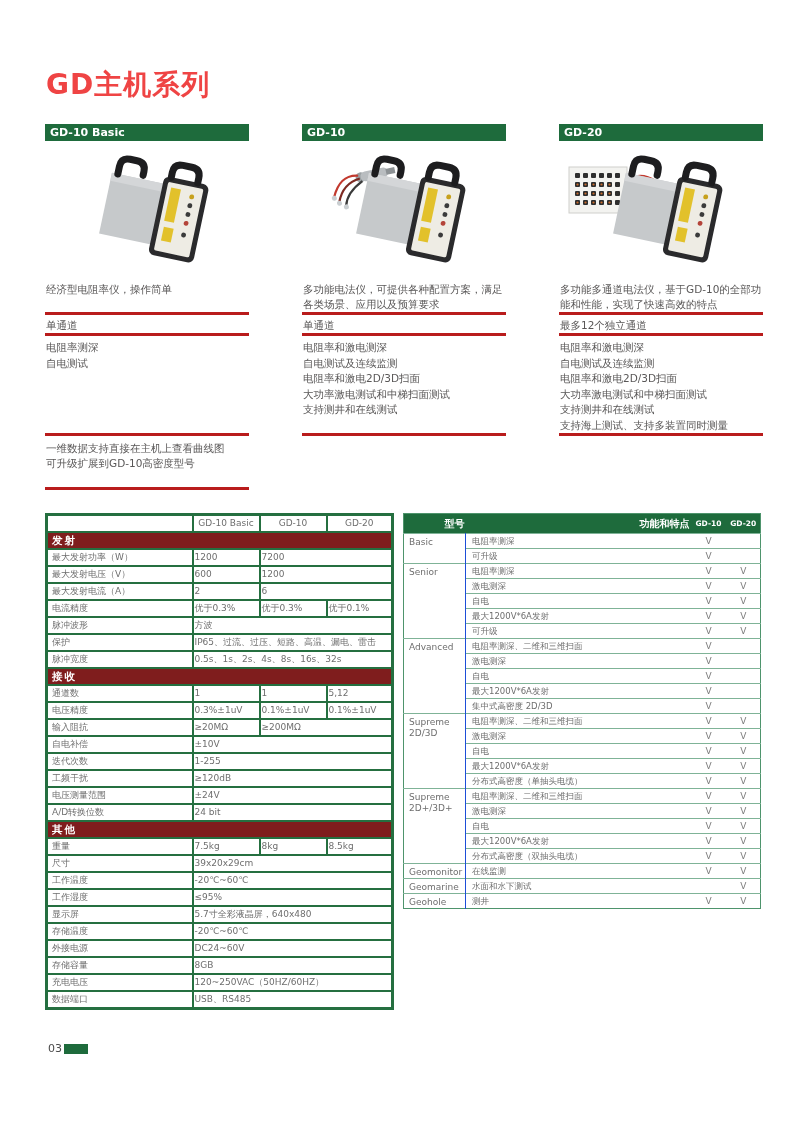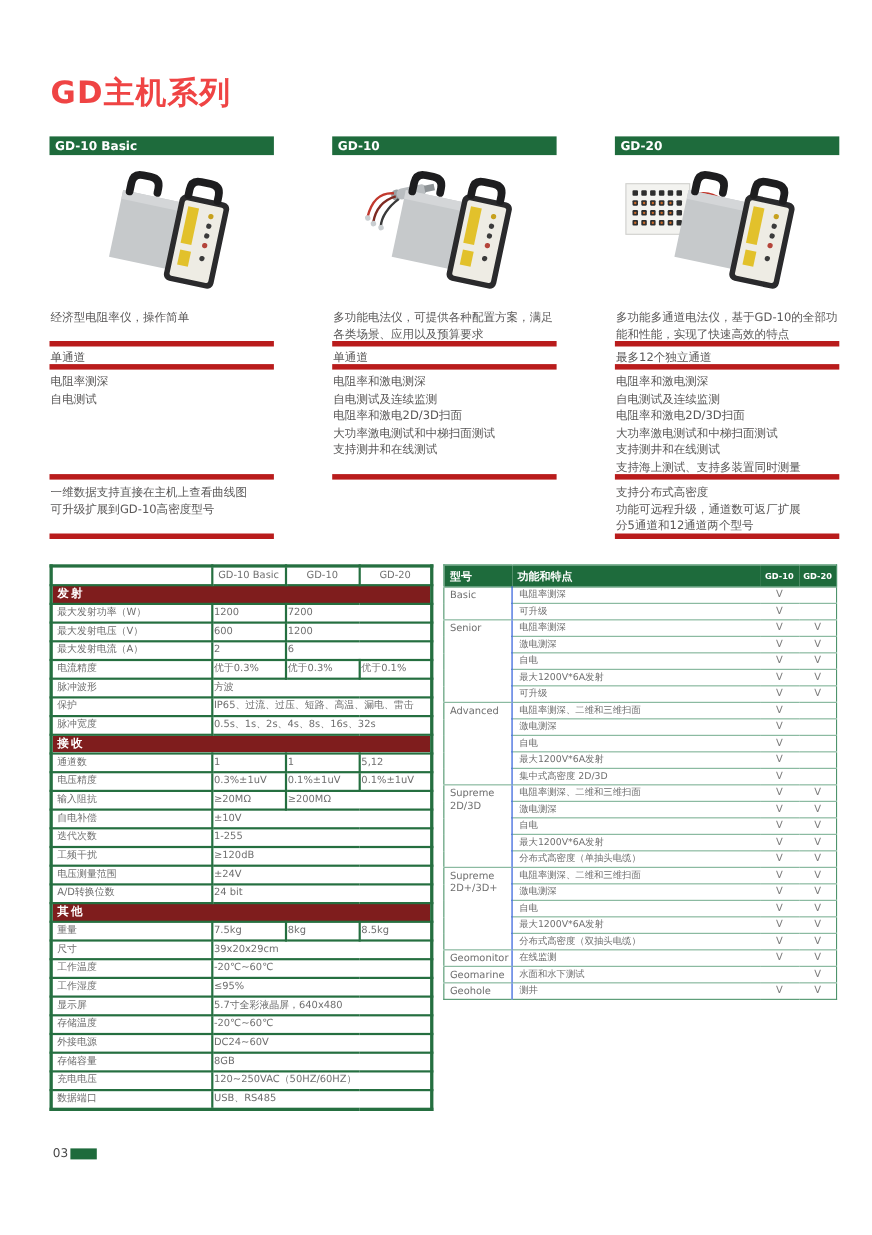--- a/index.html
+++ b/index.html
@@ -7,38 +7,38 @@
   .page{position:relative;width:793px;height:1123px;background:#ffffff;overflow:hidden;}
 
   .title{position:absolute;left:46px;top:66px;margin:0;font-size:28px;font-weight:700;
          color:#ef4444;letter-spacing:1px;}
 
   .cols{position:absolute;left:45px;top:124px;width:718px;display:flex;justify-content:space-between;}
   .col{width:204px;}
   .bar{height:17px;background:#1e6b3c;color:#fff;font-size:11px;font-weight:700;
        line-height:17px;padding-left:5px;box-sizing:border-box;}
   .photo{height:140px;display:flex;align-items:center;justify-content:center;}
-  .sec{border-bottom:5px solid #b91c1c;font-size:10.5px;color:#595757;box-sizing:border-box;}
+  .sec{border-bottom:3px solid #b91c1c;font-size:10.5px;color:#595757;box-sizing:border-box;}
   .intro{height:34px;padding:1px 0 0 1px;line-height:15px;}
   .channel{height:21px;line-height:21px;padding-left:1px;}
   .features{height:100px;padding:4px 0 0 1px;line-height:15.5px;}
   .notes{height:54px;padding:5px 0 0 1px;line-height:15px;}
 
   .tables{position:absolute;left:45px;top:513px;width:718px;display:flex;align-items:flex-start;gap:9px;}
 
   table.spec{border-collapse:collapse;width:346px;table-layout:fixed;border:3px solid #256f40;}
   .spec td{border:2px solid #256f40;font-size:9px;color:#6e6e6e;padding:2px 4px;
            line-height:11px;height:11px;background:#fff;overflow:hidden;white-space:nowrap;}
   .spec td.s-val{text-align:left;padding:2px 1px;}
   .spec td.s-head{text-align:center;}
   .spec td.s-sect{background:#7f1d1d;color:#ffffff;font-weight:700;font-size:10.5px;letter-spacing:2px;}
 
   table.models{border-collapse:collapse;width:357px;table-layout:fixed;border:1px solid #4e946c;}
   .models th{background:#1e6b3c;color:#fff;height:20px;box-sizing:border-box;}
-  .models th.m-model,.models th.m-feat{font-size:10px;text-align:left;padding-left:5px;font-weight:700;}
+  .models th.m-model,.models th.m-feat{font-size:10px;text-align:right;padding-left:5px;font-weight:700;}
   .models th.m-chk{font-size:7.5px;font-weight:700;text-align:center;padding:0;}
   .models td{border-top:1px solid #7fb397;font-size:8.5px;color:#6e6e6e;height:15px;
              line-height:11px;padding:0;box-sizing:border-box;overflow:hidden;white-space:nowrap;}
   .models td.m-model{border-right:1px solid #1d4ed8;vertical-align:top;padding:3px 13px 0 5px;
                      font-size:9px;white-space:normal;line-height:11px;}
   .models td.m-feat{padding-left:6px;}
   .models td.m-chk{text-align:center;color:#7d7d7d;font-size:9px;}
 
   .footer{position:absolute;left:48px;top:1042px;display:flex;align-items:center;gap:2px;
           font-size:11px;color:#4a4a4a;}
@@ -196,25 +196,20 @@
     <div class="sec intro">多功能多通道电法仪，基于GD-10的全部功能和性能，实现了快速高效的特点</div>
     <div class="sec channel">最多12个独立通道</div>
     <div class="sec features">
           <div class="line">电阻率和激电测深</div>
           <div class="line">自电测试及连续监测</div>
           <div class="line">电阻率和激电2D/3D扫面</div>
           <div class="line">大功率激电测试和中梯扫面测试</div>
           <div class="line">支持测井和在线测试</div>
           <div class="line">支持海上测试、支持多装置同时测量</div>
         </div>
-    <div class="sec notes">
-          <div class="line">支持分布式高密度</div>
-          <div class="line">功能可远程升级，通道数可返厂扩展</div>
-          <div class="line">分5通道和12通道两个型号</div>
-        </div>
   </div>
 </div>
 
   <div class="tables">
 
     <table class="spec">
       <colgroup>
         <col style="width:146px">
           <col style="width:67px">
           <col style="width:67px">

